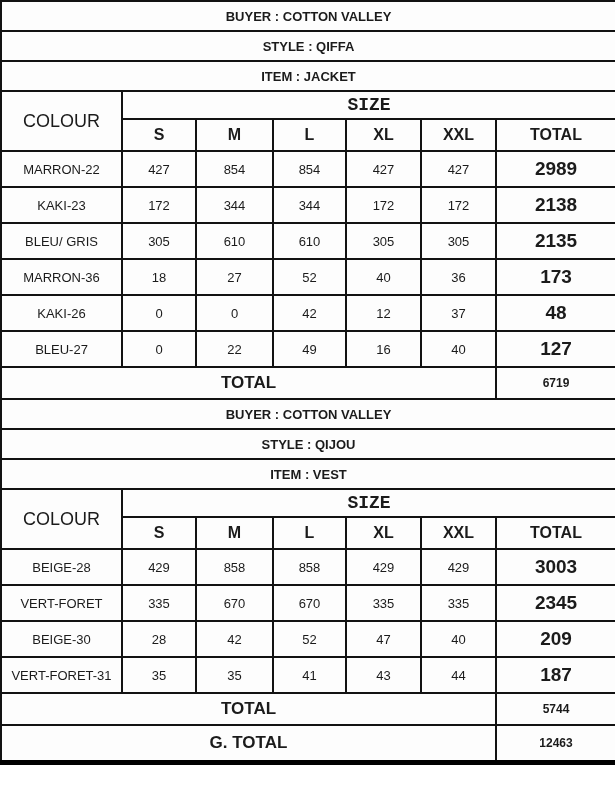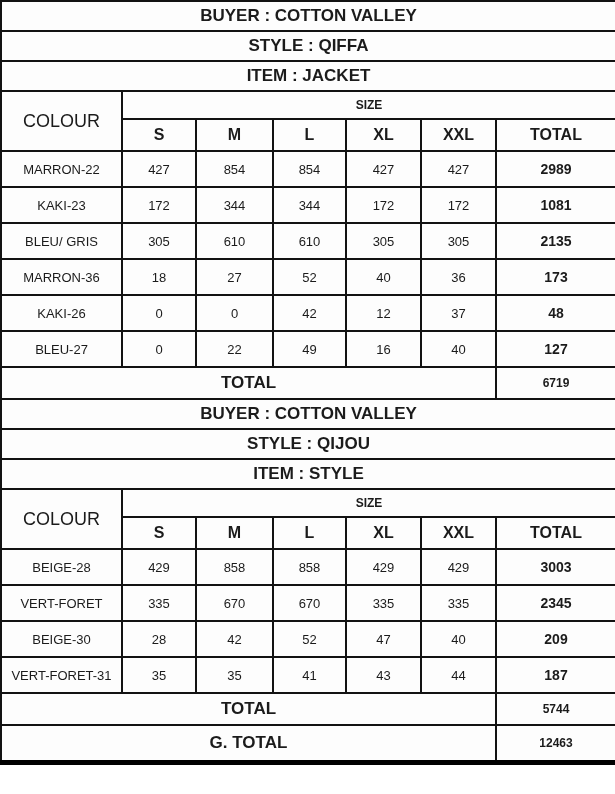--- a/index.html
+++ b/index.html
@@ -17,32 +17,32 @@
   }
   table.sheet td {
     border: 2px solid #121212;
     text-align: center;
     vertical-align: middle;
     padding: 0 2px;
     overflow: hidden;
     white-space: nowrap;
     background: #fdfdfd;
   }
-  tr.r-banner td { height: 28px; font-weight: bold; font-size: 17px; }
+  tr.r-banner td { height: 28px; font-weight: bold; font-size: 13px; }
   tr.r-size td   { height: 26px; }
   tr.r-sub td    { height: 30px; font-weight: bold; font-size: 16px; }
   tr.r-data td   { height: 34px; }
   tr.r-total td  { height: 30px; }
   tr.r-gtotal td { height: 34px; border-bottom: 5px solid #000; }
 
   .colour-h { font-weight: normal; font-size: 18px; }
-  .size-h   { font-weight: bold; font-size: 12px; }
+  .size-h   { font-weight: bold; font-size: 18px; font-family: Liberation Mono, monospace; }
   .lbl      { font-size: 13px; font-weight: normal; }
   .num      { font-size: 13px; font-weight: normal; }
-  .tot      { font-size: 14px; font-weight: bold; }
+  .tot      { font-size: 19px; font-weight: bold; }
   .total-lbl{ font-size: 17px; font-weight: bold; }
   .total-val{ font-size: 12px; font-weight: bold; }
 </style>
 </head>
 <body>
 
 <div class="page">
 <table class="sheet">
   <colgroup>
     <col style="width:121px">
@@ -86,21 +86,21 @@
       <td class="num">427</td>
       <td class="tot">2989</td>
     </tr>
     <tr class="r-data">
       <td class="lbl">KAKI-23</td>
       <td class="num">172</td>
       <td class="num">344</td>
       <td class="num">344</td>
       <td class="num">172</td>
       <td class="num">172</td>
-      <td class="tot">1081</td>
+      <td class="tot">2138</td>
     </tr>
     <tr class="r-data">
       <td class="lbl">BLEU/ GRIS</td>
       <td class="num">305</td>
       <td class="num">610</td>
       <td class="num">610</td>
       <td class="num">305</td>
       <td class="num">305</td>
       <td class="tot">2135</td>
     </tr>
@@ -137,21 +137,21 @@
       <td class="total-val">6719</td>
     </tr>
 
     <tr class="r-banner">
       <td colspan="7">BUYER : COTTON VALLEY</td>
     </tr>
     <tr class="r-banner">
       <td colspan="7">STYLE : QIJOU</td>
     </tr>
     <tr class="r-banner">
-      <td colspan="7">ITEM : STYLE</td>
+      <td colspan="7">ITEM : VEST</td>
     </tr>
     <tr class="r-size">
       <td rowspan="2" class="colour-h">COLOUR</td>
       <td colspan="6" class="size-h">SIZE</td>
     </tr>
     <tr class="r-sub">
       <td>S</td>
       <td>M</td>
       <td>L</td>
       <td>XL</td>

